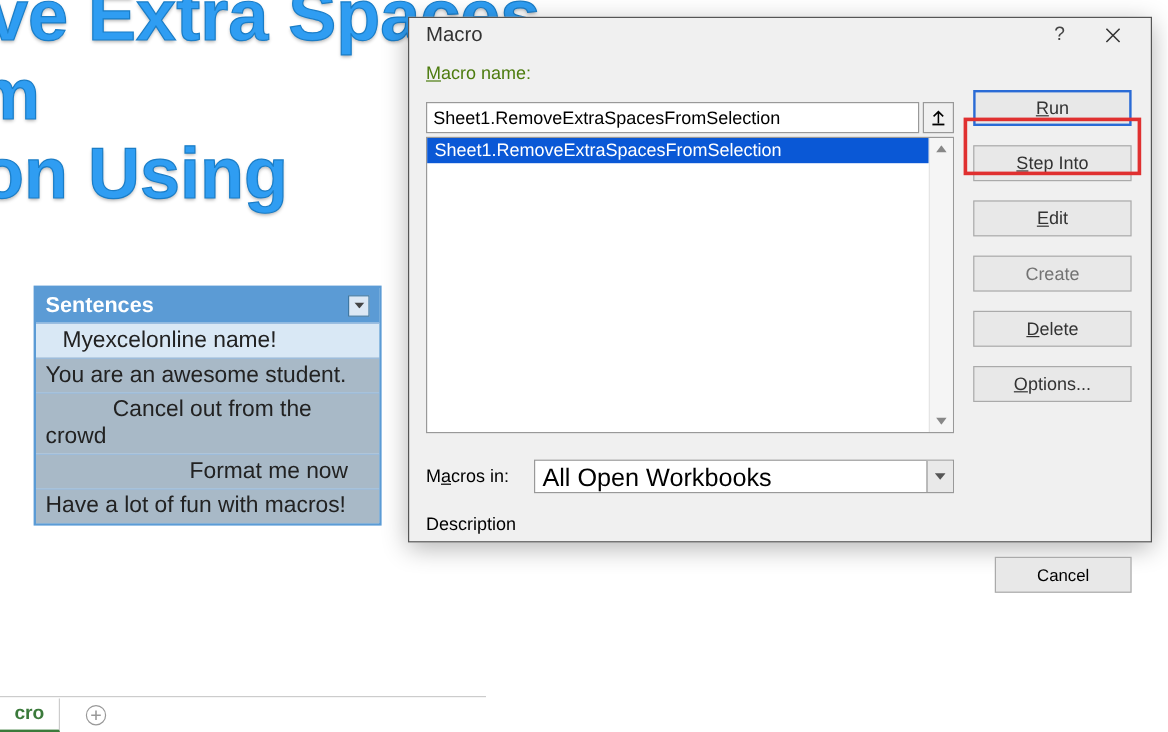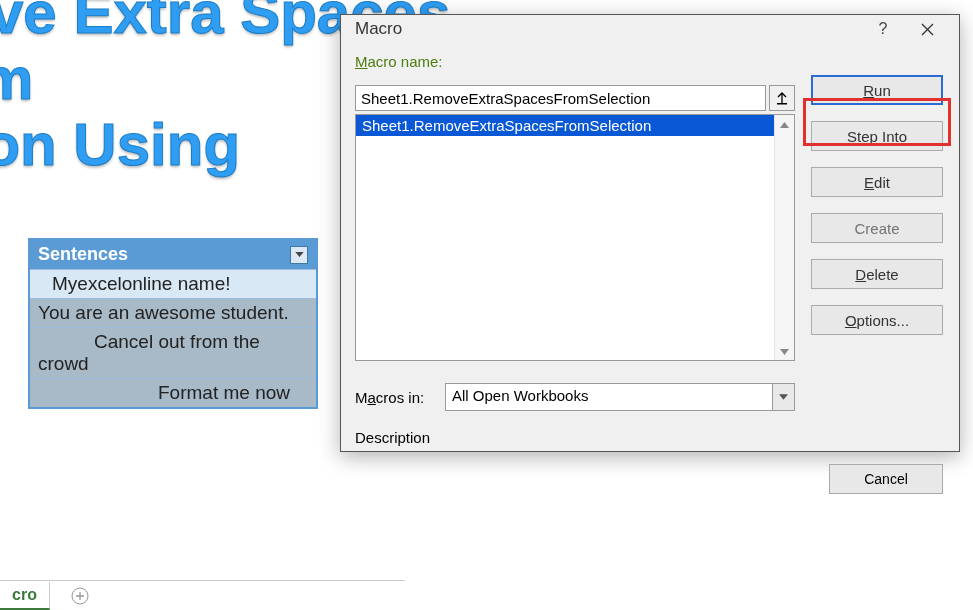--- a/index.html
+++ b/index.html
@@ -172,21 +172,21 @@
 
     .macros-in-row { display: flex; align-items: center; margin-top: 22px; gap: 12px; }
     .macros-in-lbl { width: 78px; font-size: 15px; }
     .combo {
       flex: 1;
       display: flex;
       border: 1px solid #999;
       background: #fff;
       height: 28px;
     }
-    .combo-text { flex: 1; padding: 3px 6px; font-size: 15px; }
+    .combo-text { flex: 1; padding: 3px 6px; font-size: 21px; }
     .combo-arrow {
       width: 22px;
       background: #e9e9e9;
       border-left: 1px solid #999;
       display: flex;
       justify-content: center;
       align-items: center;
     }
     .combo-arrow svg { width: 9px; height: 6px; }
 
@@ -245,20 +245,21 @@
     <span class="dropdown-arrow">
       <svg viewBox="0 0 10 6">
           <path d="M0 0 L5 6 L10 0 Z" fill="#444"></path>
         </svg>
     </span>
   </div>
   <div class="sheet-row row0">Myexcelonline name!</div>
   <div class="sheet-row row1">You are an awesome student.</div>
   <div class="sheet-row row2">Cancel out from the crowd</div>
   <div class="sheet-row row3">Format me now</div>
+  <div class="sheet-row row4">Have a lot of fun with macros!</div>
 </div>
 
 <div class="sheet-tabs">
   <div class="sheet-tab">cro</div>
   <div class="plus-tab">
     <svg width="18" height="18" viewBox="0 0 18 18">
         <circle cx="9" cy="9" r="8" fill="none" stroke="#999" stroke-width="1"></circle>
         <path d="M9 5 V13 M5 9 H13" stroke="#999" stroke-width="1.3"></path>
       </svg>
   </div>

